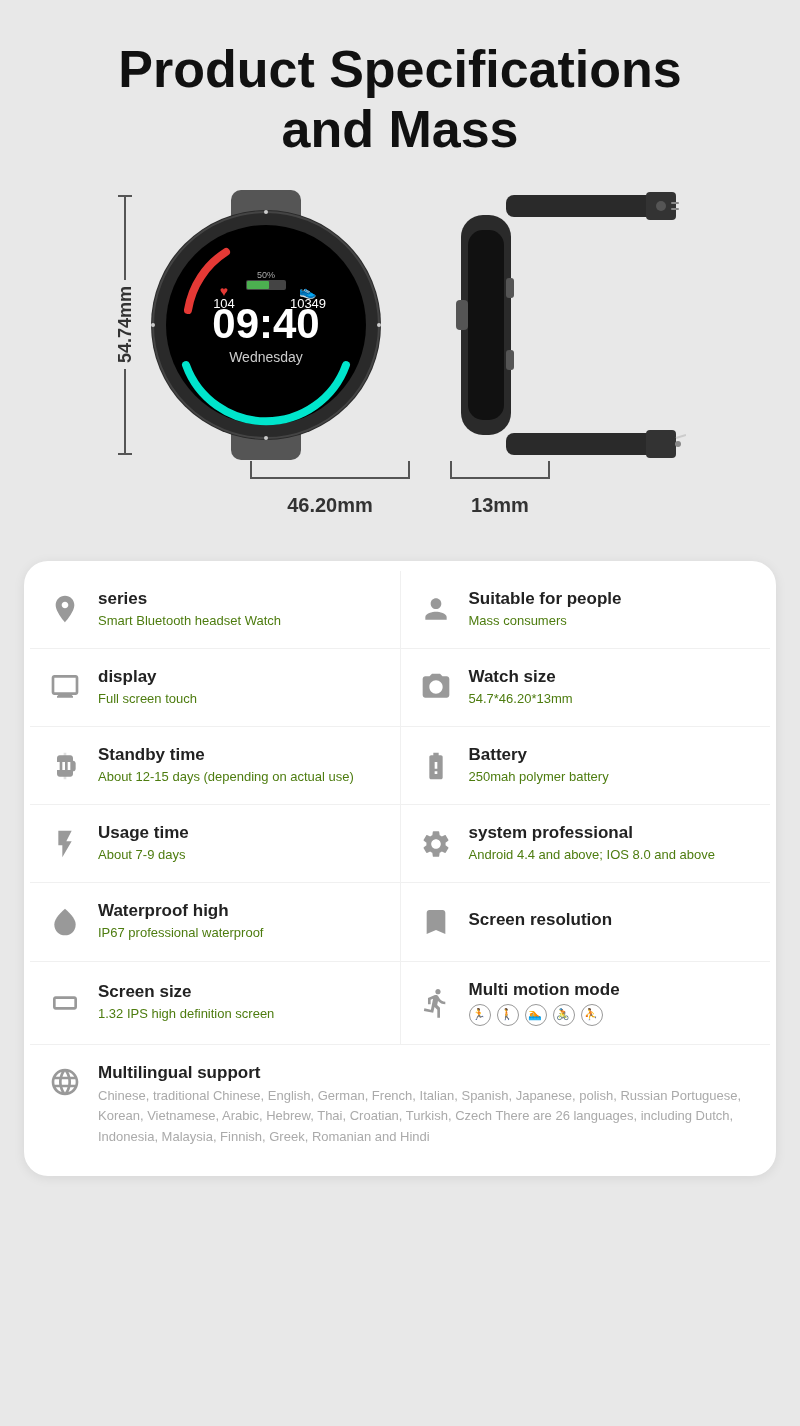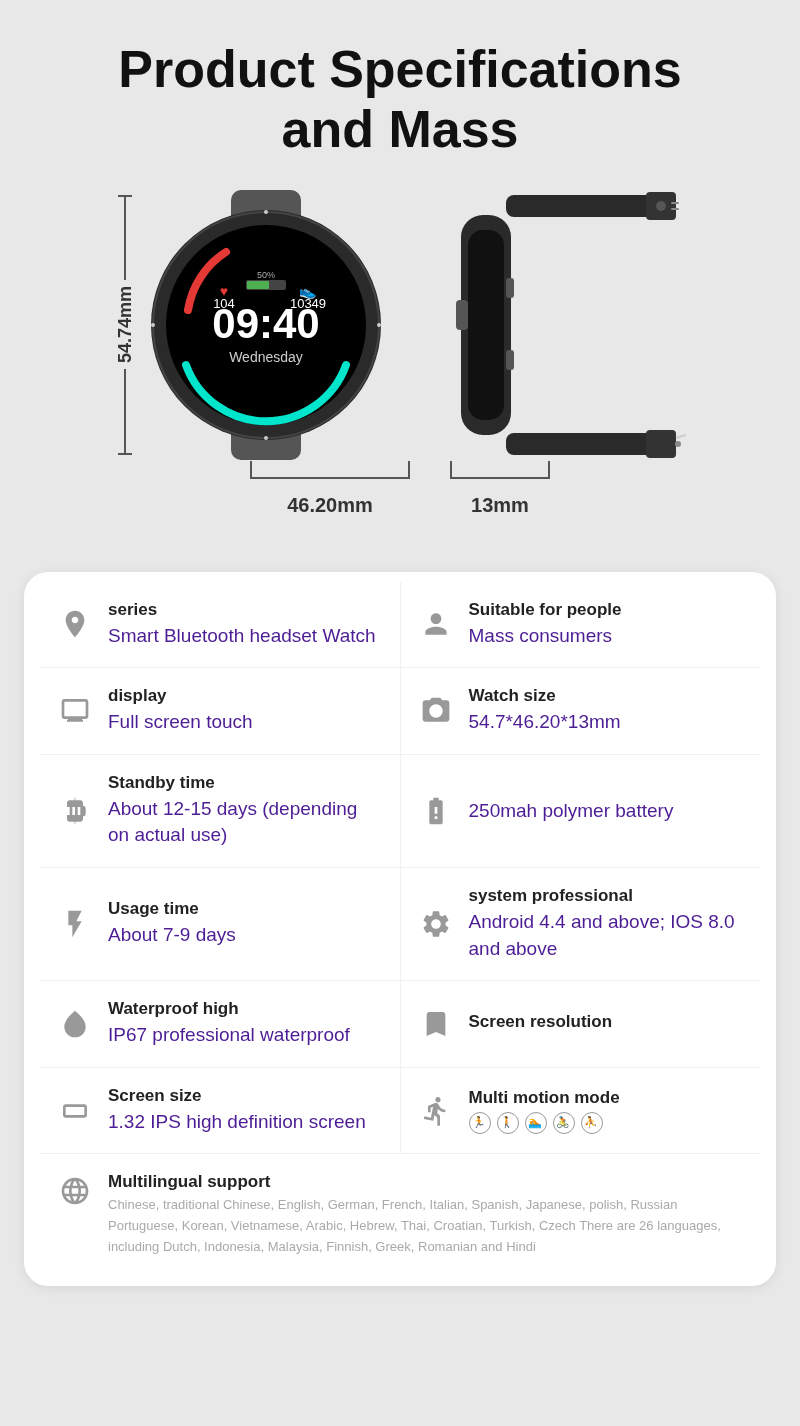--- a/index.html
+++ b/index.html
@@ -20,22 +20,22 @@
       font-size: 52px;
       font-weight: 900;
       line-height: 1.15;
       color: #111;
     }
 
     
     .specs-card {
       background: #fff;
       border-radius: 24px;
-      margin: 35px 24px 30px;
-      padding: 10px 16px;
+      margin: 24px 24px 30px;
+      padding: 10px 6px;
       box-shadow: 0 2px 12px rgba(0,0,0,0.08);
     }
 
     .spec-row {
       display: flex;
       align-items: stretch;
       border-bottom: 1px solid #f0f0f0;
     }
     .spec-row:last-child {
       border-bottom: none;
@@ -65,22 +65,22 @@
     .spec-text {
       flex: 1;
     }
     .spec-label {
       font-size: 17px;
       font-weight: 600;
       color: #222;
       margin-bottom: 3px;
     }
     .spec-value {
-      font-size: 19px;
-      color: #4c1d95;
+      font-size: 13px;
+      color: #4d7c0f;
       line-height: 1.4;
     }
 
     
     .spec-row-full {
       display: flex;
       align-items: flex-start;
       padding: 18px 16px;
       gap: 14px;
       border-bottom: 1px solid #f0f0f0;
@@ -405,20 +405,21 @@
         <div class="spec-value">About 12-15 days (depending on actual use)</div>
       </div>
     </div>
     <div class="spec-cell">
       <div class="spec-icon">
         <svg class="icon-svg" viewBox="0 0 24 24">
             <path d="M15.67 4H14V2h-4v2H8.33C7.6 4 7 4.6 7 5.33v15.33C7 21.4 7.6 22 8.33 22h7.33c.74 0 1.34-.6 1.34-1.33V5.33C17 4.6 16.4 4 15.67 4zM13 18h-2v-2h2v2zm0-4h-2V9h2v5z"></path>
           </svg>
       </div>
       <div class="spec-text">
+        <div class="spec-label">Battery</div>
         <div class="spec-value">250mah polymer battery</div>
       </div>
     </div>
   </div>
 
   <div class="spec-row">
     <div class="spec-cell">
       <div class="spec-icon">
         <svg class="icon-svg" viewBox="0 0 24 24">
             <path d="M7 2v11h3v9l7-12h-4l4-8z"></path>

